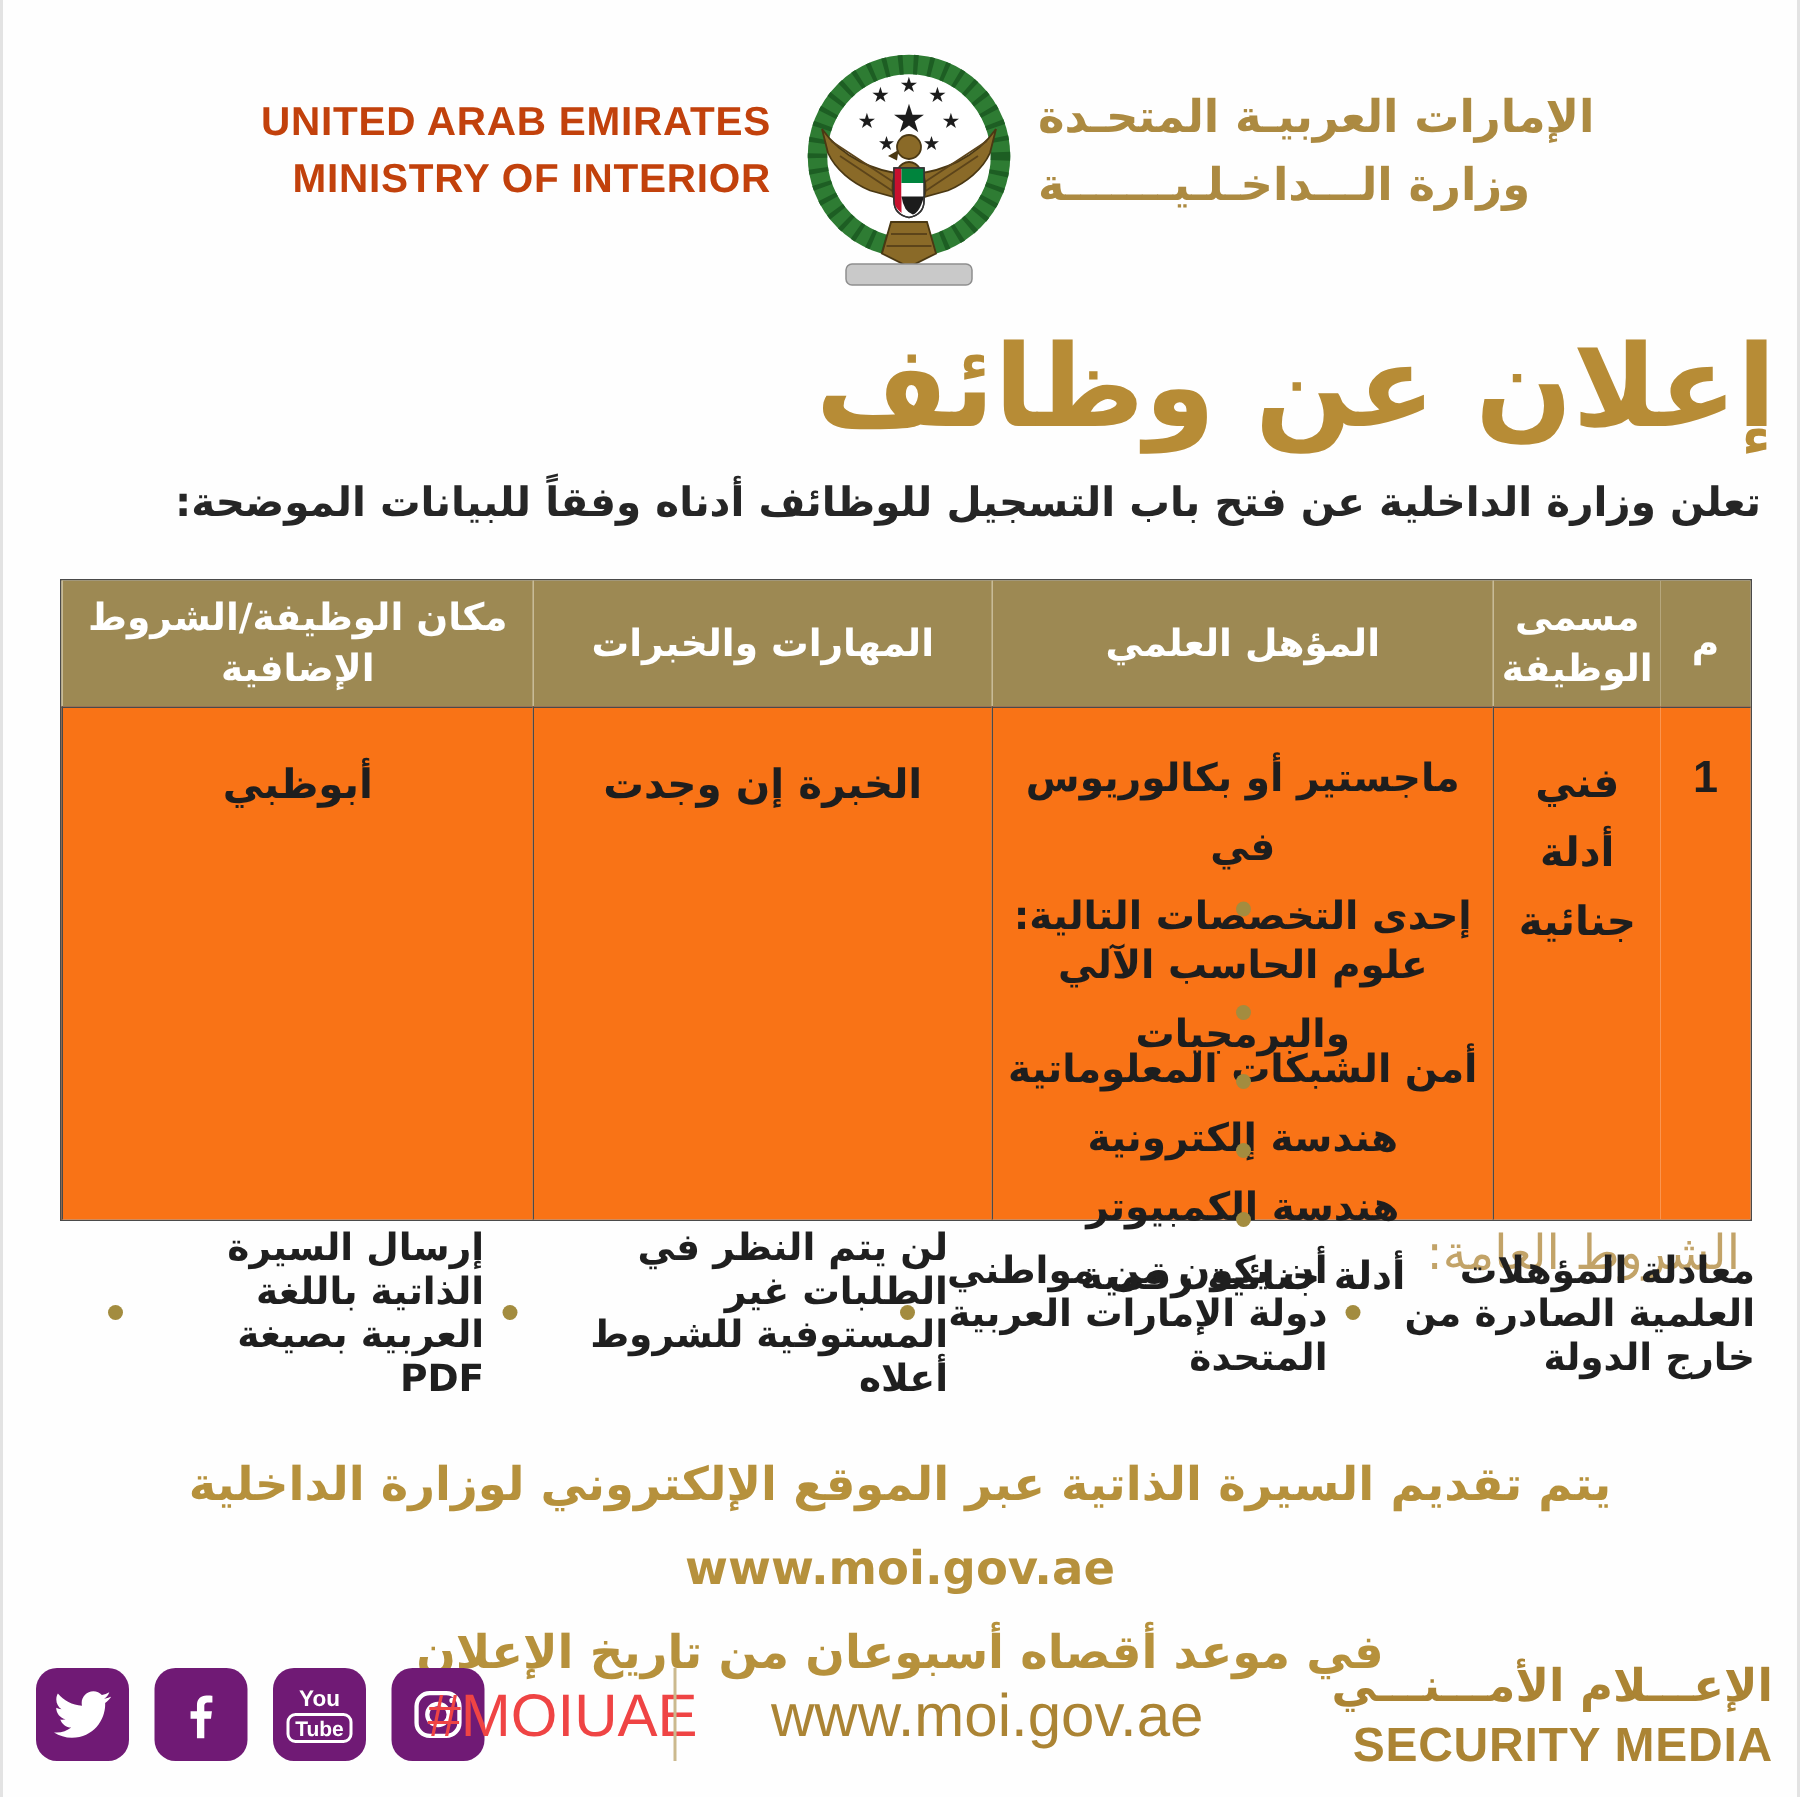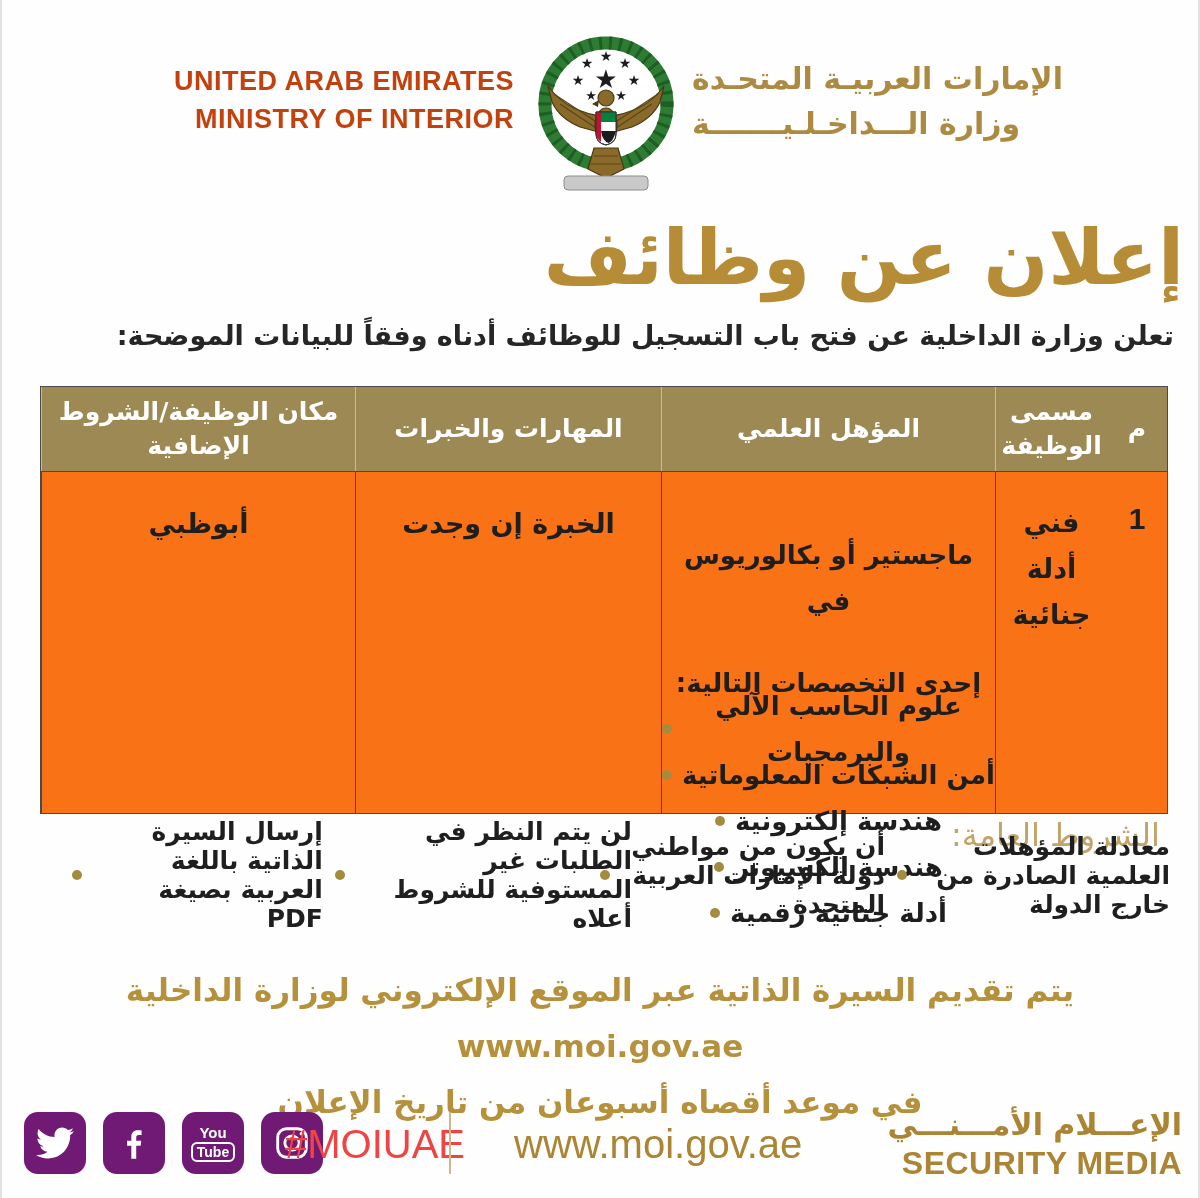--- a/index.html
+++ b/index.html
@@ -45,24 +45,24 @@
   .th + .th { border-left:1px solid #c8bb97; }
   .td {
     background:#f97316; border-top:1px solid #4a4a4a;
     color:#1e1e1e; font-weight:bold; font-size:27px; text-align:center;
   }
   .td + .td { border-left:1px solid #4a4a4a; }
   .td-num { padding-top:30px; font-size:30px; font-family:"Liberation Sans", sans-serif; }
   .td-job { padding-top:28px; line-height:46px; padding-left:10px; padding-right:10px; }
   .td-qual { padding-top:24px; font-size:26px; line-height:46px; }
   .td-skill, .td-loc { padding-top:36px; }
-  .qual-intro { text-align:center;margin-top:36px; }
+  .qual-intro { text-align:center; }
   .blt-row {
     display:flex; direction:ltr; justify-content:center; align-items:center;
-    gap:10px; height:46px;
+    gap:10px; height:46px;flex-direction:column;
   }
   .dot {
     width:10px; height:10px; border-radius:50%; background:#a38c3f; flex:0 0 auto;
   }
   .blt-row .txt { direction:rtl; }
   
   .cond-heading {
     position:absolute; top:816px; right:38px; direction:rtl;
     color:#c2a368; font-size:32px;
   }

